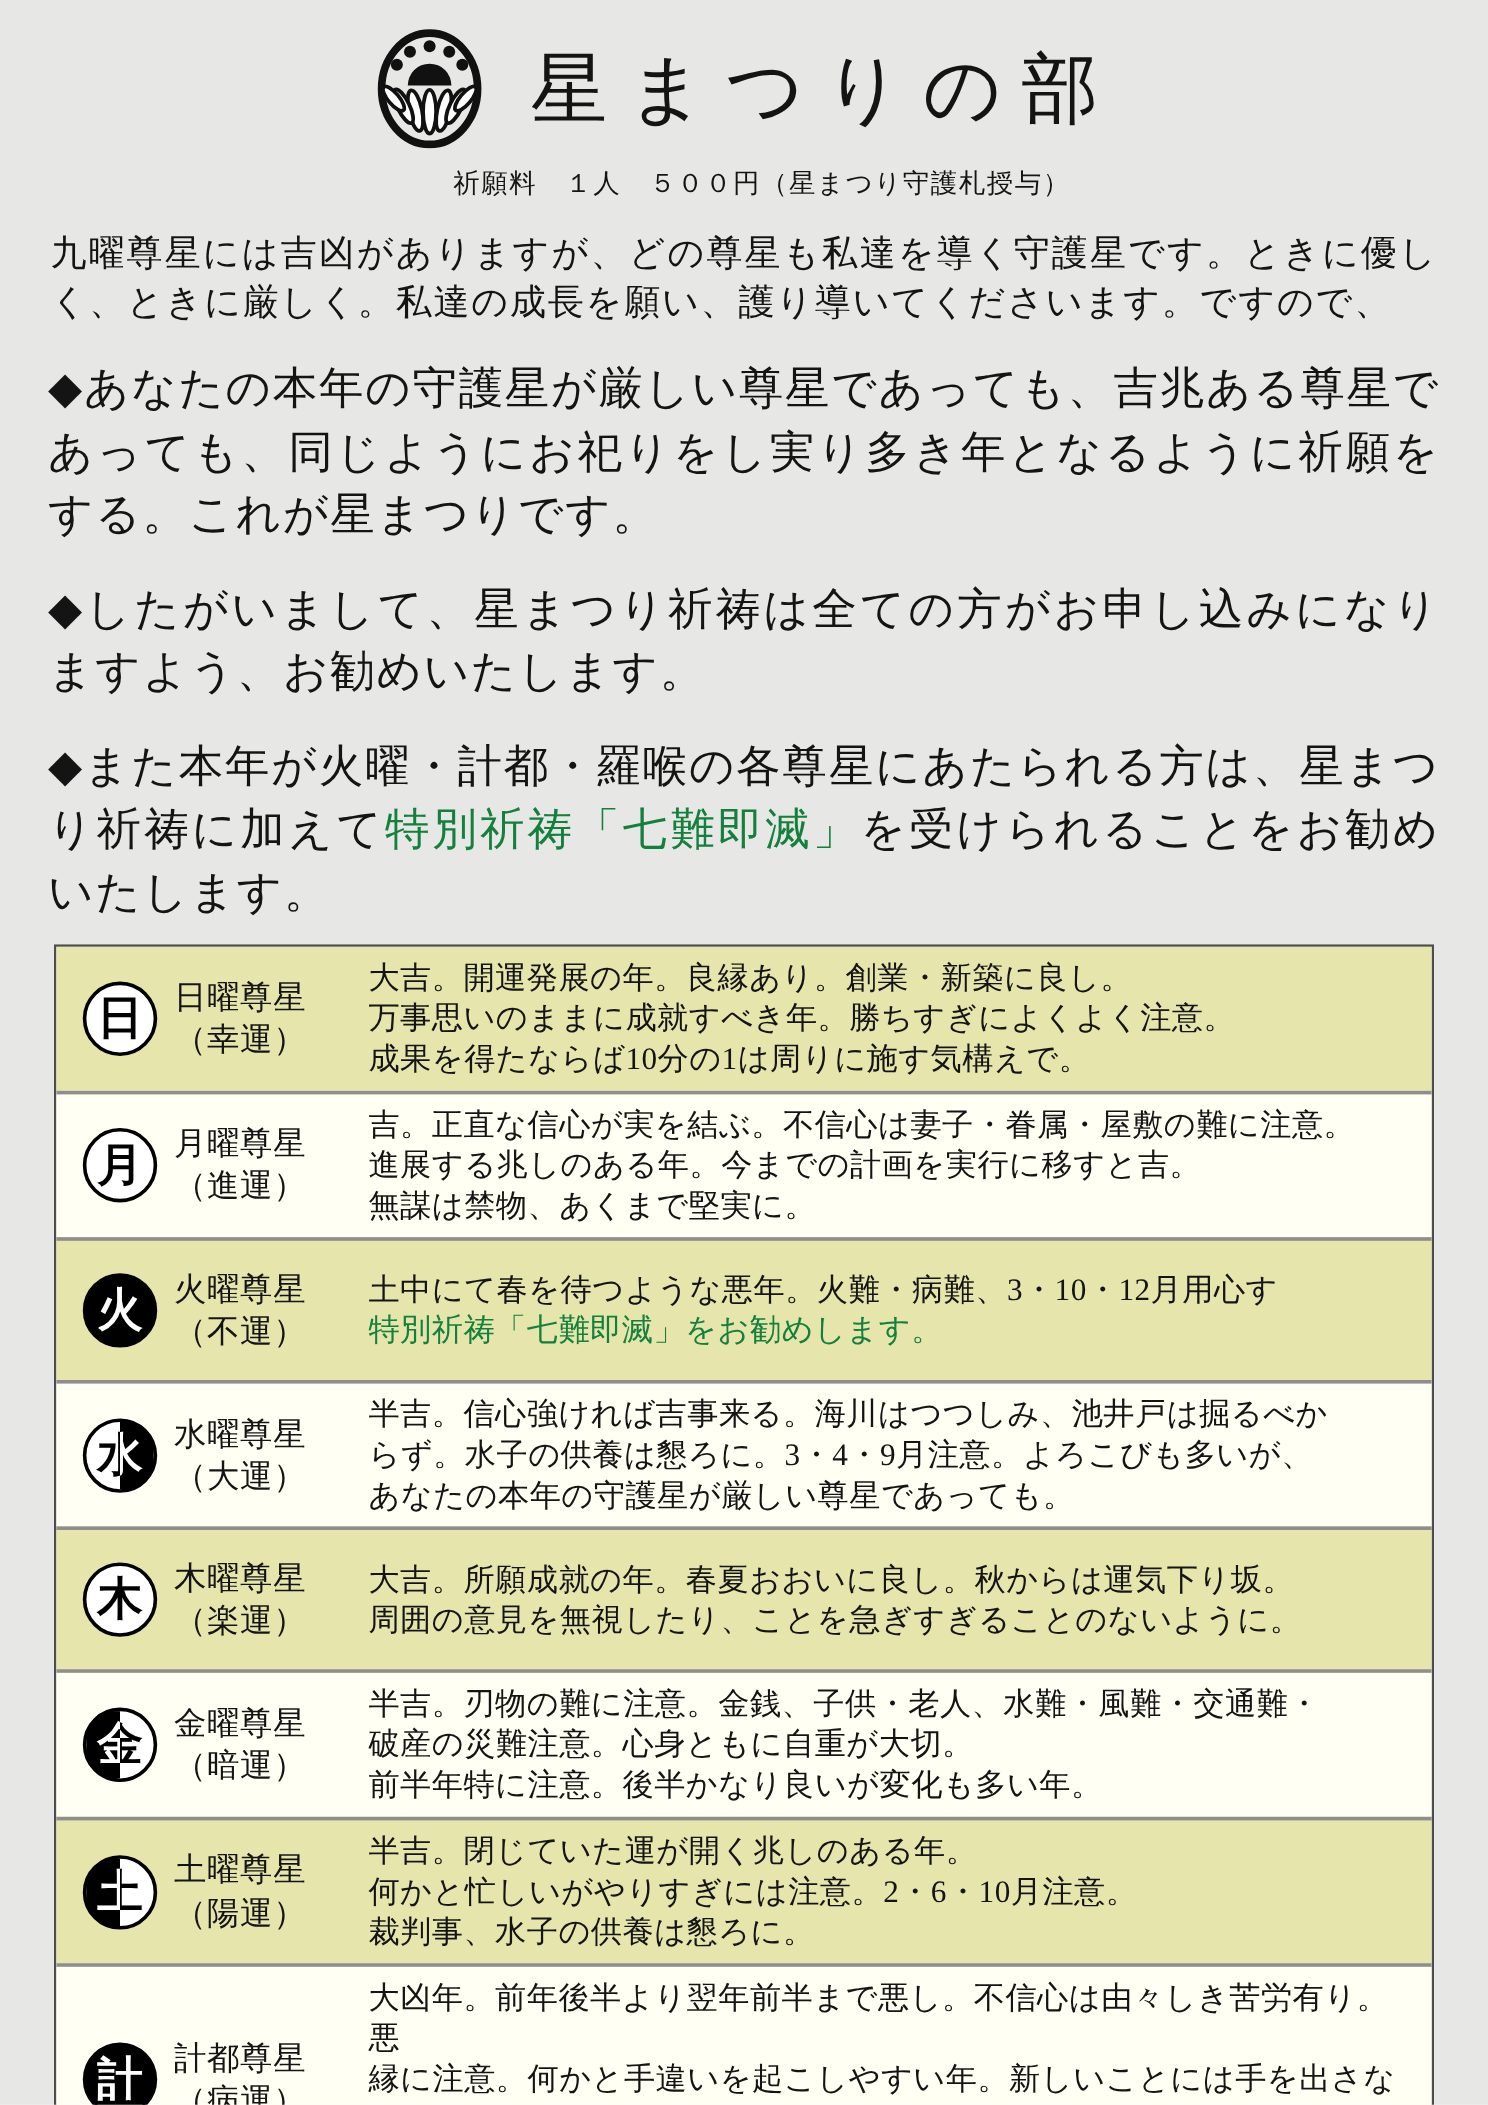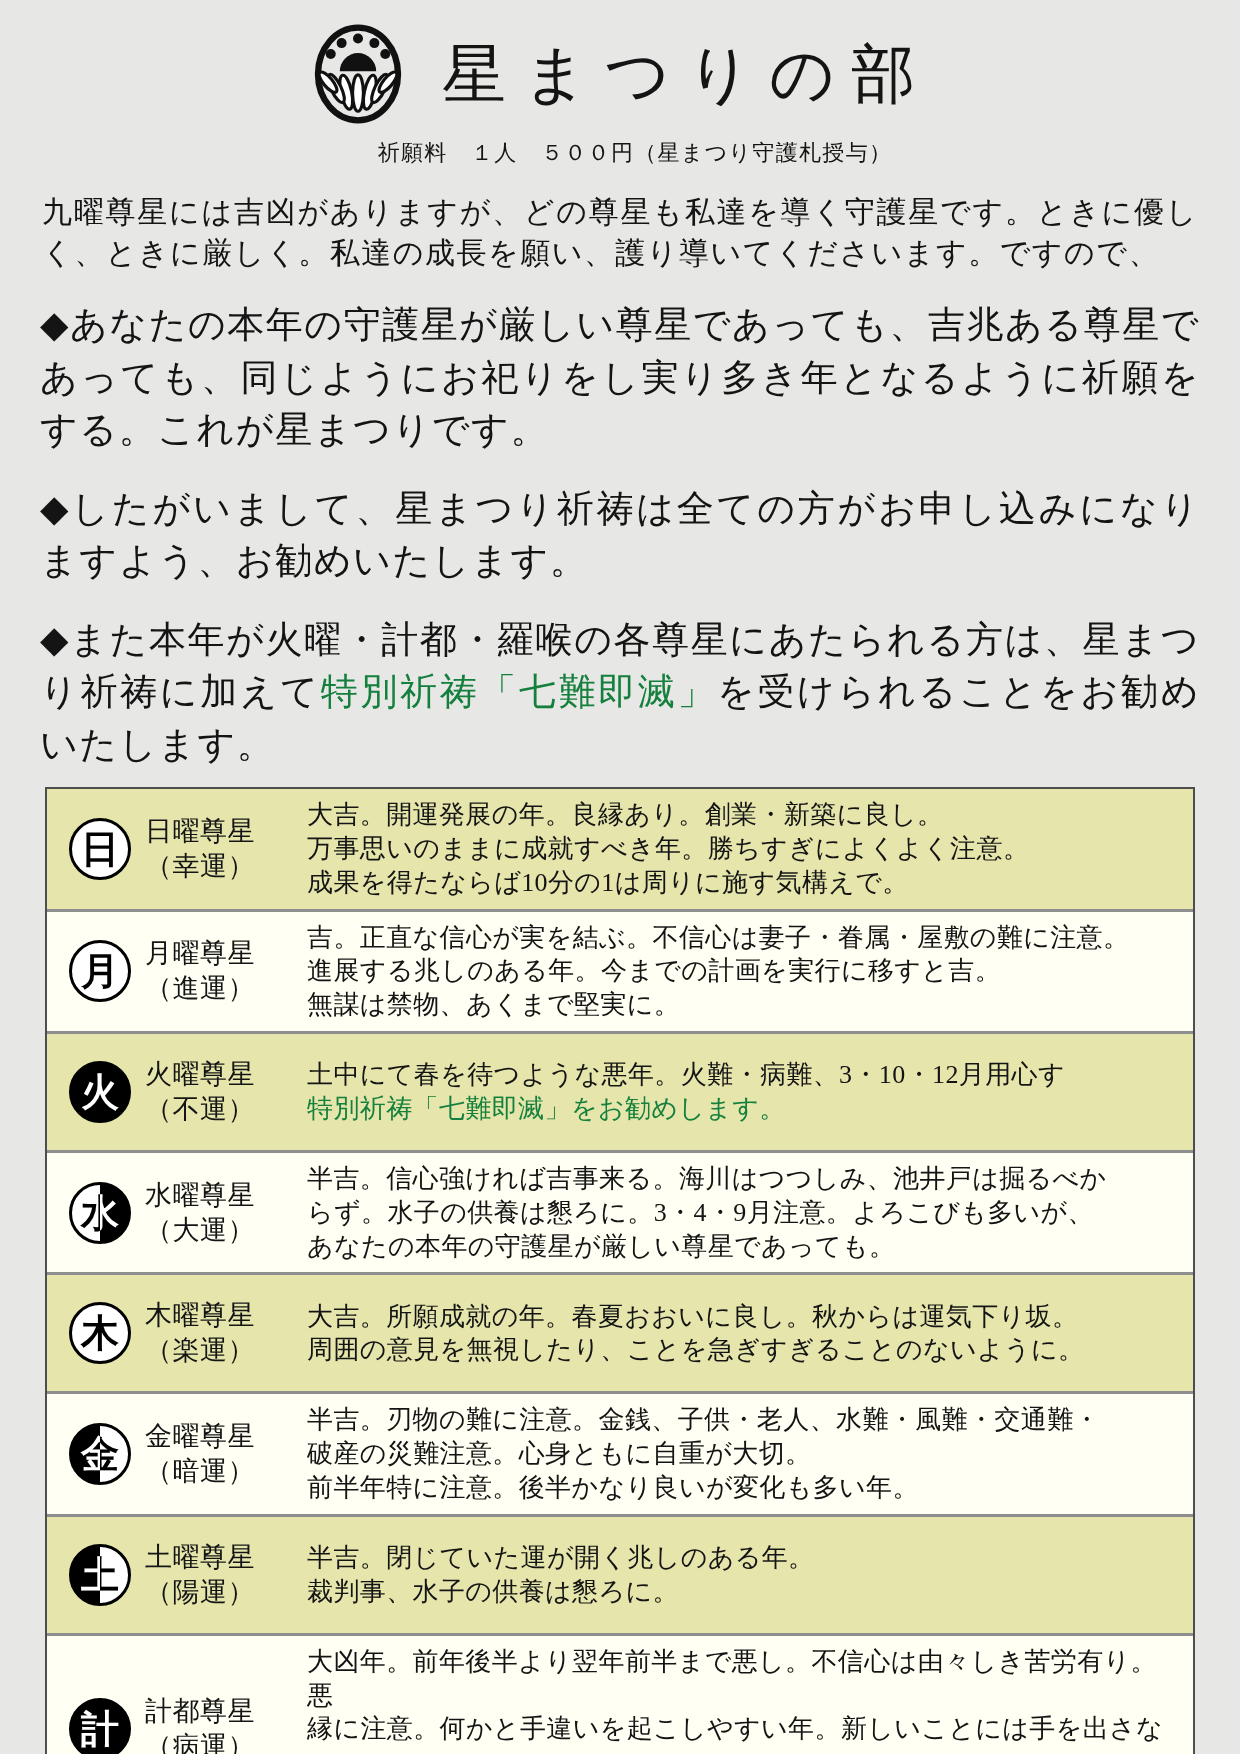--- a/index.html
+++ b/index.html
@@ -192,20 +192,21 @@
         <div class="icon ic-split-bw">
             <span>土</span>
           </div>
         <div class="label-text">
           <div class="star-name">土曜尊星</div>
           <div class="star-fortune">（陽運）</div>
         </div>
       </div>
       <div class="row-body">
           <div class="tline"><span>半吉。閉じていた運が開く兆しのある年。</span></div>
+          <div class="tline"><span>何かと忙しいがやりすぎには注意。2・6・10月注意。</span></div>
           <div class="tline"><span>裁判事、水子の供養は懇ろに。</span></div>
         </div>
     </div>
 
     <div class="row bg-w">
       <div class="row-label">
         <div class="icon ic-solid">
             <span>計</span>
           </div>
         <div class="label-text">

